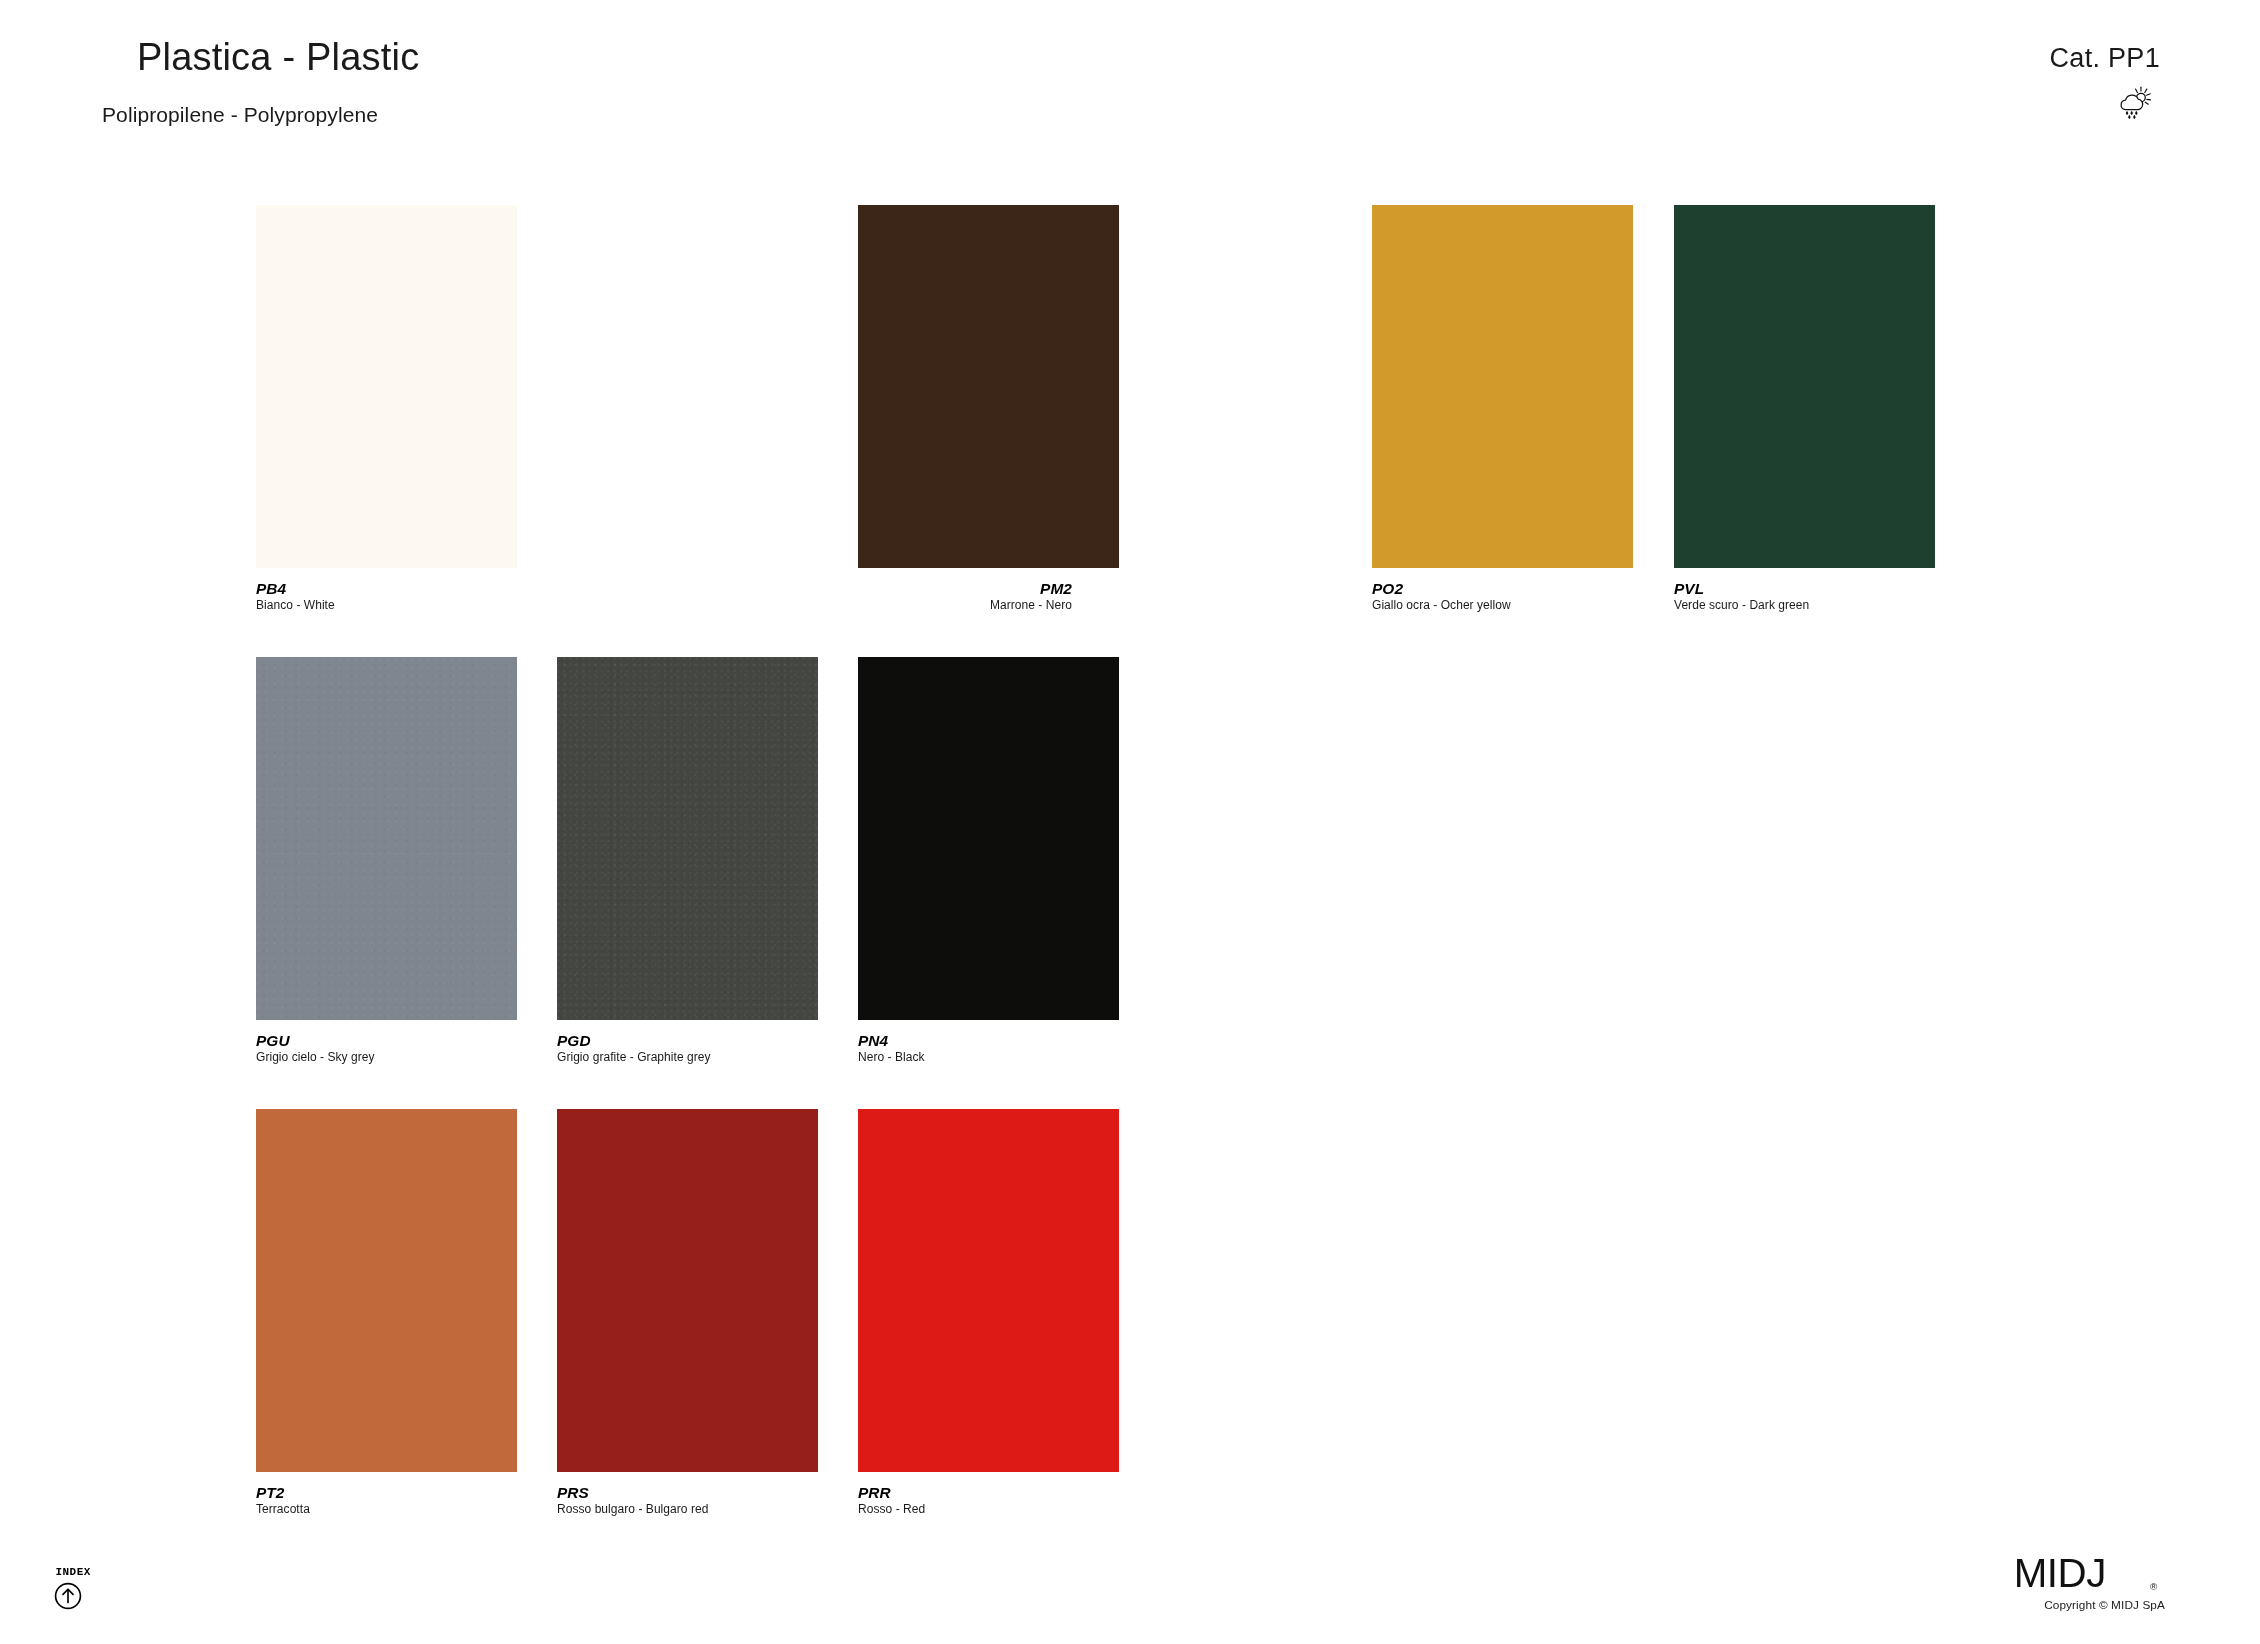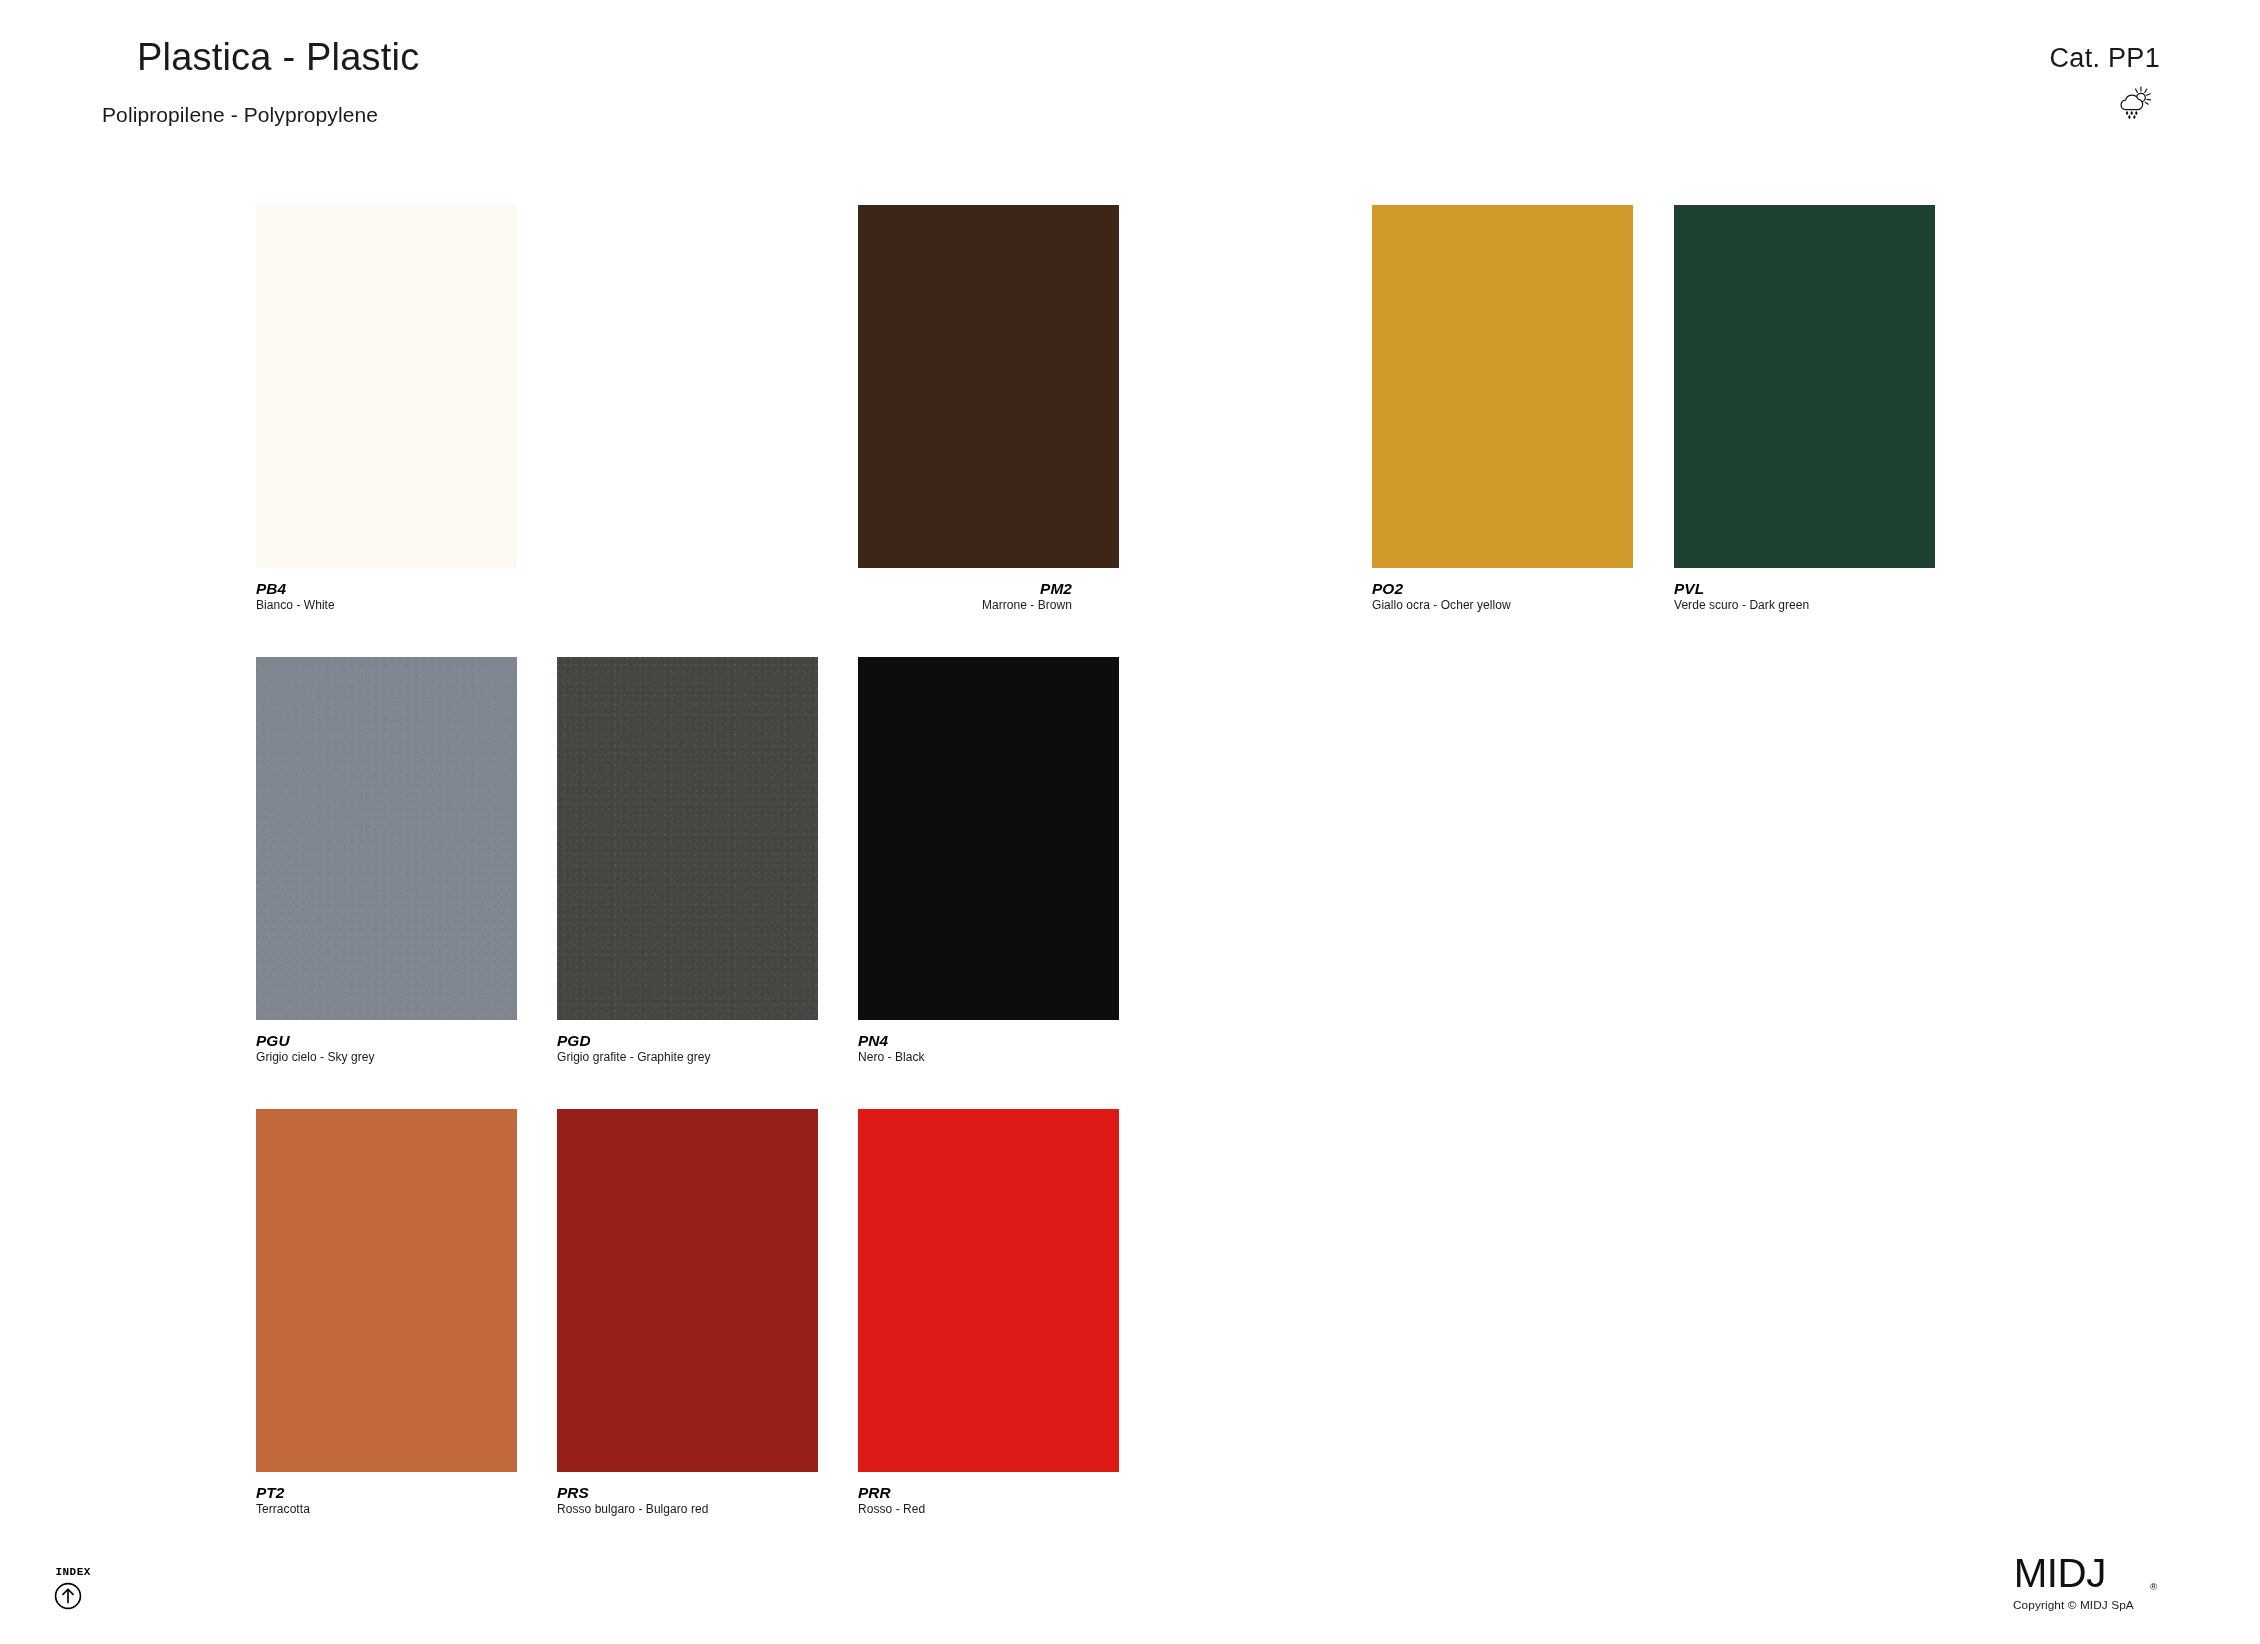--- a/index.html
+++ b/index.html
@@ -132,20 +132,21 @@
   .index-circle {
     margin-top: 4.5px;
     margin-left: 3.6px;
     width: 28px;
     height: 28px;
   }
   .brand-block {
     position: absolute;
     right: 96px;
     bottom: 33px;
+    text-align: right;
   }
   .brand-logo { display: block; }
   .brand-copy {
     margin-top: 1px;
     font-size: 11.8px;
     letter-spacing: 0.1px;
     color: #1a1a1a;
     white-space: nowrap;
   }
 </style>
@@ -181,21 +182,21 @@
   <div class="grid" id="grid">
       <div class="row">
         <div class="cell" style="left: 0px;">
           <div class="chip" title="PB4" style="background-color: rgb(253, 249, 240);"></div>
           <div class="code">PB4</div>
           <div class="cname">Bianco - White</div>
         </div>
         <div class="cell" style="left: 602px; text-align: right;">
           <div class="chip" title="PM2" style="background-color: rgb(59, 38, 23);"></div>
           <div class="code">PM2</div>
-          <div class="cname">Marrone - Brown</div>
+          <div class="cname">Marrone - Nero</div>
         </div>
         <div class="cell" style="left: 1116px;">
           <div class="chip" title="PO2" style="background-color: rgb(210, 154, 42);"></div>
           <div class="code">PO2</div>
           <div class="cname">Giallo ocra - Ocher yellow</div>
         </div>
         <div class="cell" style="left: 1418px;">
           <div class="chip" title="PVL" style="background-color: rgb(30, 64, 46);"></div>
           <div class="code">PVL</div>
           <div class="cname">Verde scuro - Dark green</div>

